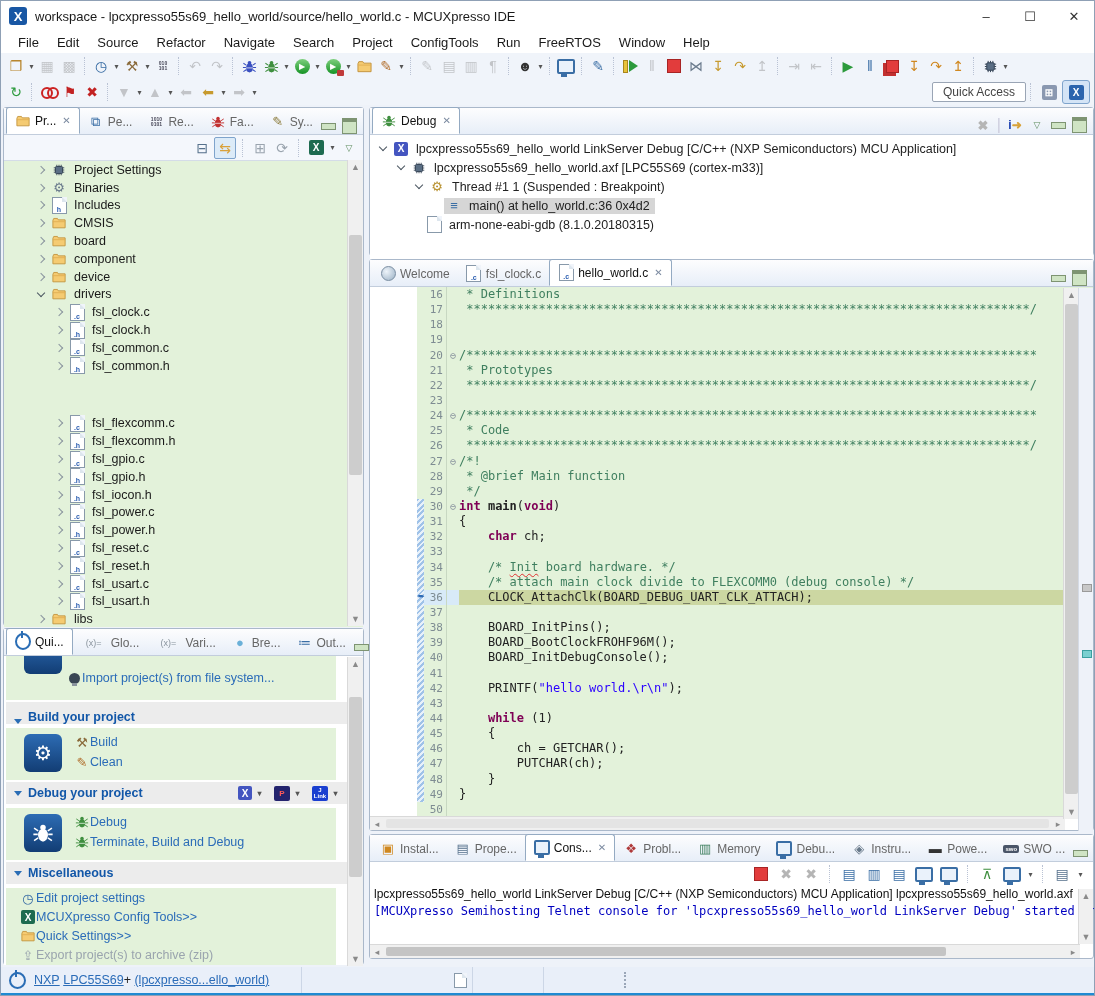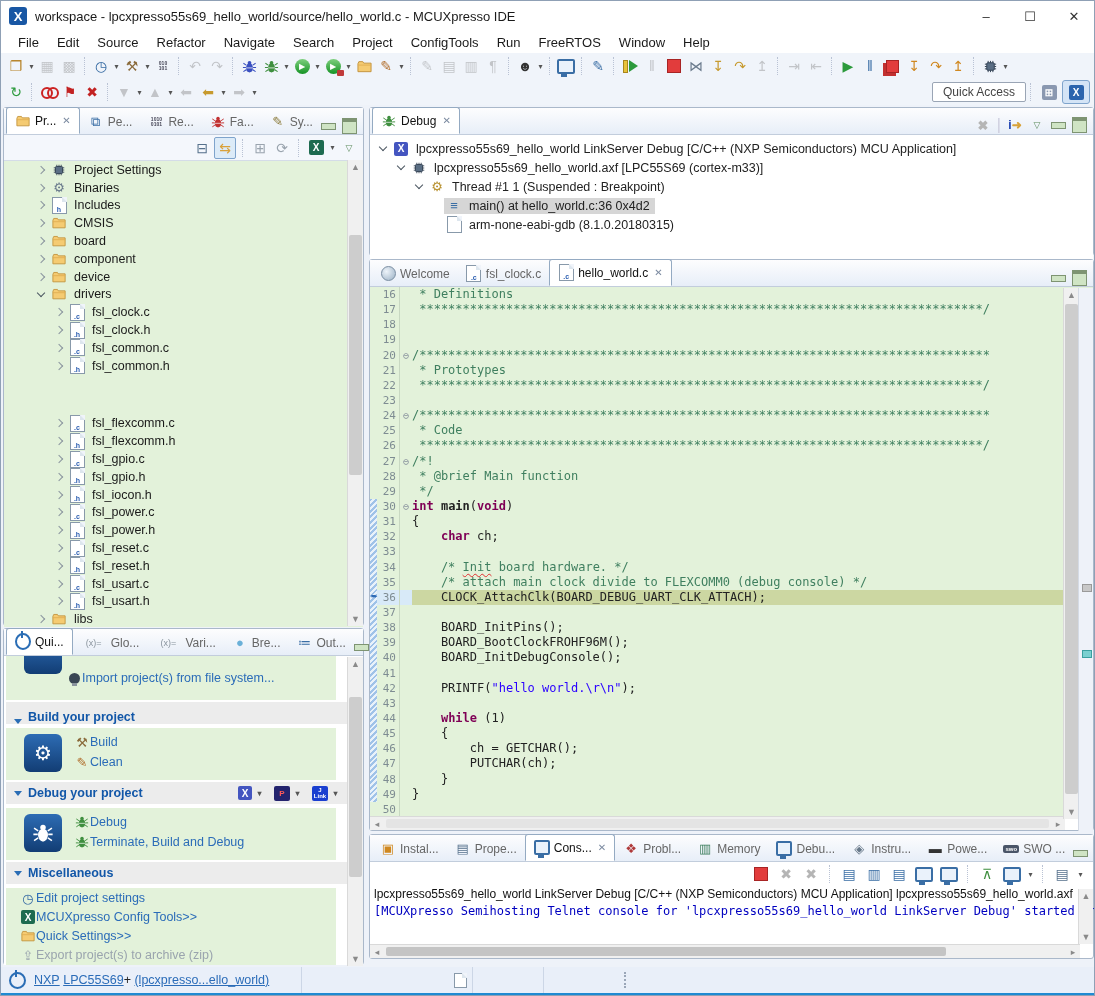--- a/index.html
+++ b/index.html
@@ -787,21 +787,21 @@
             <span class="lbl">Thread #1 1 (Suspended : Breakpoint)</span>
           </span>
         </div>
         <div class="drow sel" style="padding-left: 64px;">
           <span class="chev none"></span>
           <span class="selbg">
             <span class="ic" style="color: rgb(58, 110, 165); font-weight: bold;">≡</span>
             <span class="lbl">main() at hello_world.c:36 0x4d2</span>
           </span>
         </div>
-        <div class="drow" style="padding-left: 28px; gap: 36px;">
+        <div class="drow" style="padding-left: 44px;">
           <span class="chev none"></span>
           <span class="selbg">
             <span class="ic">
               <span class="docic" style="color:#6a7a8c;"></span>
             </span>
             <span class="lbl">arm-none-eabi-gdb (8.1.0.20180315)</span>
           </span>
         </div>
       </div>
   </div>
@@ -825,21 +825,21 @@
             <span class="docic">.c</span>
           </span>
           <span>hello_world.c</span>
           <span class="tclose">✕</span>
         </div>
         <div class="vctrl">
           <span class="mini-min"></span>
           <span class="mini-max"></span>
         </div>
       </div>
-    <div class="ed-body" id="ed-body" style="height:531px;">
+    <div class="ed-body" id="ed-body" style="height:531px;margin-left:47px;">
         <div class="rangebar" style="left: 0px; top: 212.1px; height: 303px;"></div>
         <div class="cl"><span class="ln">16</span><span class="fold"></span><span class="ct"><span class="tok-c"> * Definitions</span></span></div>
         <div class="cl"><span class="ln">17</span><span class="fold"></span><span class="ct"><span class="tok-c"> ******************************************************************************/</span></span></div>
         <div class="cl"><span class="ln">18</span><span class="fold"></span><span class="ct"></span></div>
         <div class="cl"><span class="ln">19</span><span class="fold"></span><span class="ct"></span></div>
         <div class="cl"><span class="ln">20</span><span class="fold">⊖</span><span class="ct"><span class="tok-c">/*******************************************************************************</span></span></div>
         <div class="cl"><span class="ln">21</span><span class="fold"></span><span class="ct"><span class="tok-c"> * Prototypes</span></span></div>
         <div class="cl"><span class="ln">22</span><span class="fold"></span><span class="ct"><span class="tok-c"> ******************************************************************************/</span></span></div>
         <div class="cl"><span class="ln">23</span><span class="fold"></span><span class="ct"></span></div>
         <div class="cl"><span class="ln">24</span><span class="fold">⊖</span><span class="ct"><span class="tok-c">/*******************************************************************************</span></span></div>

